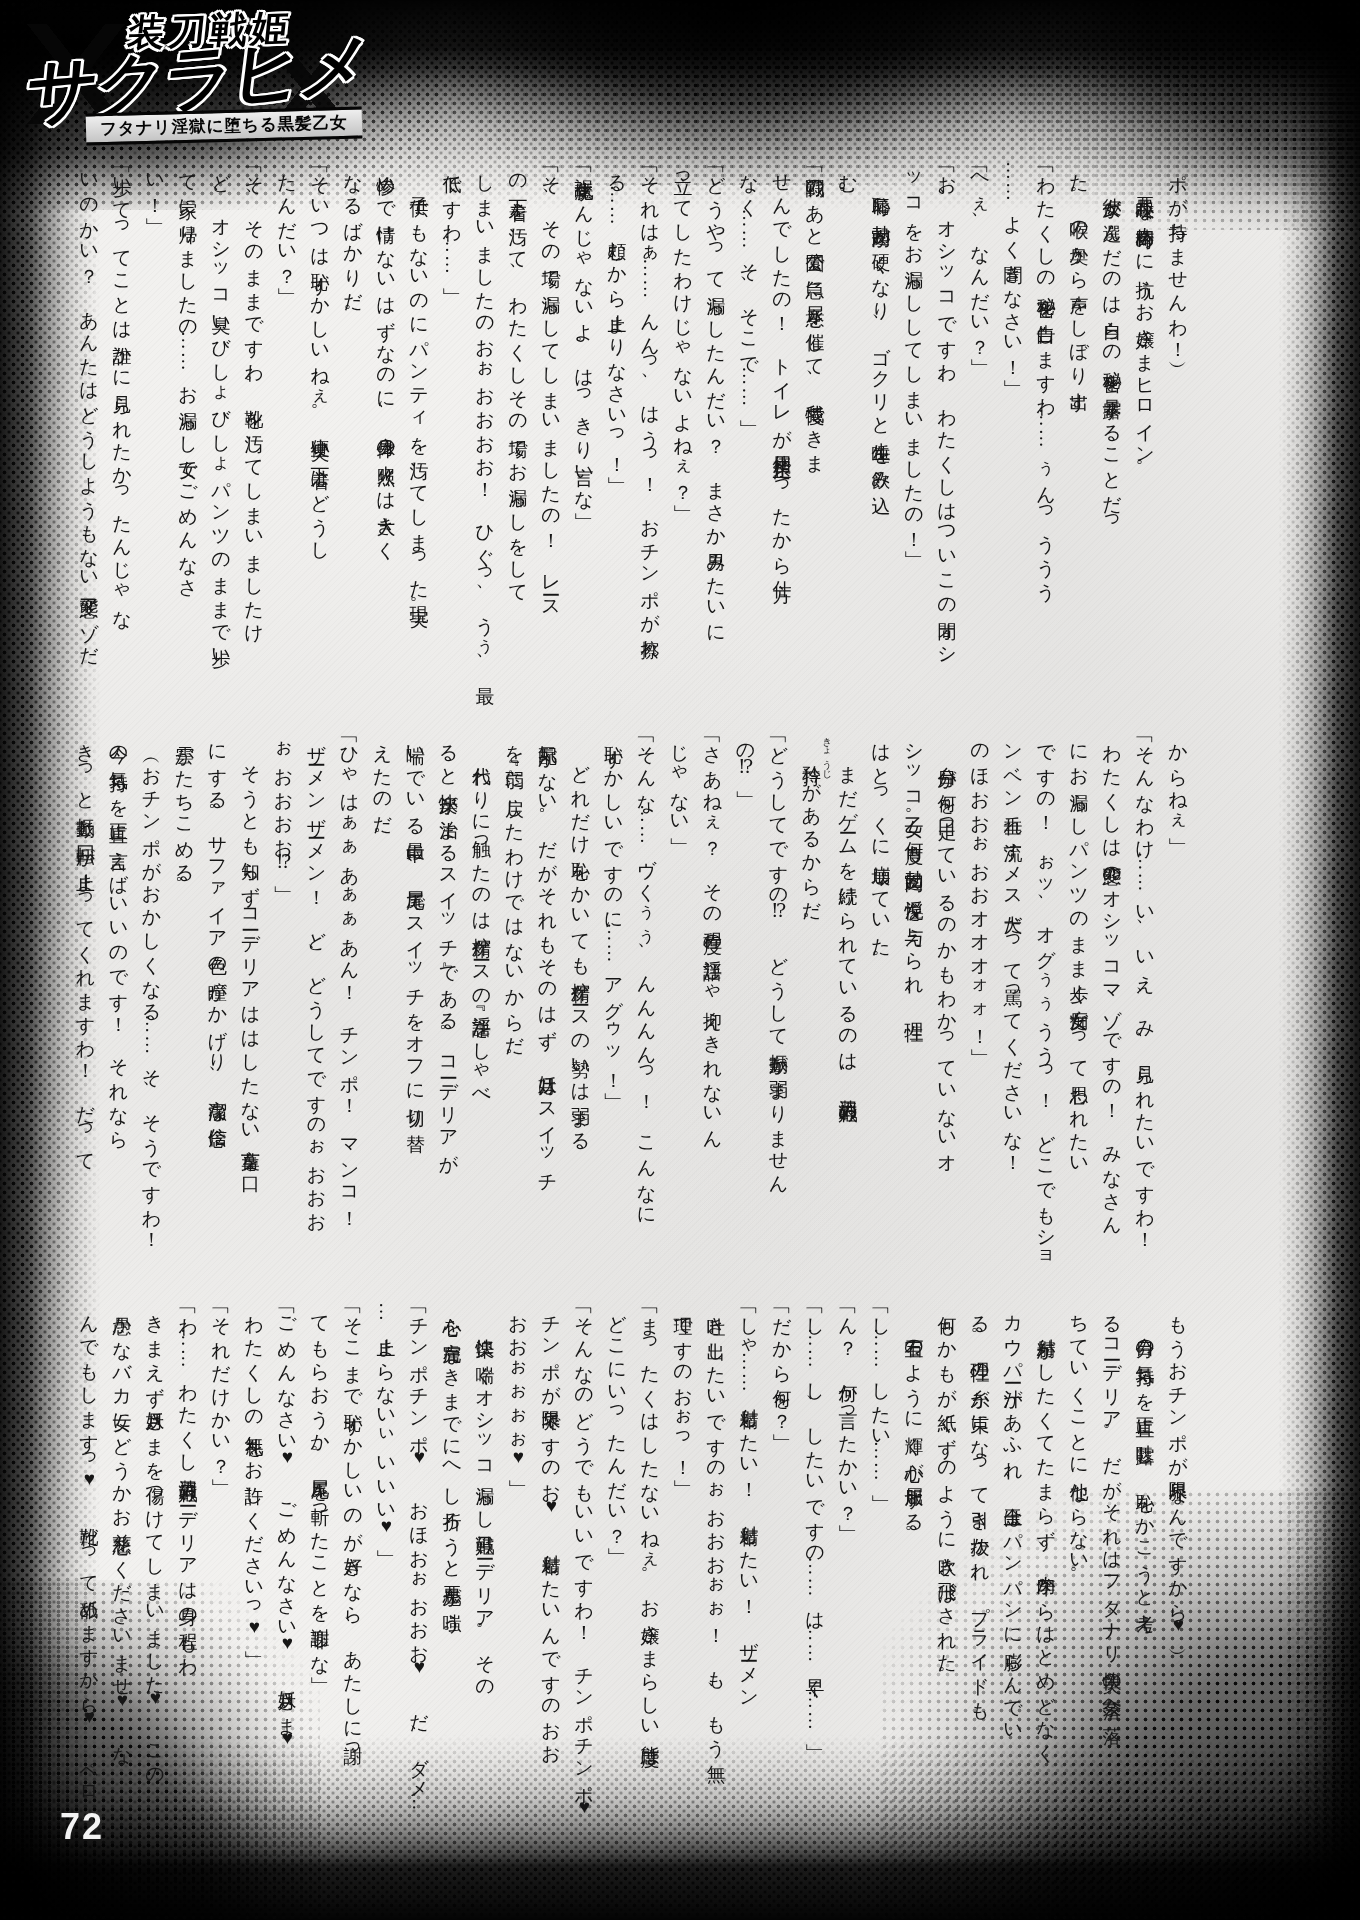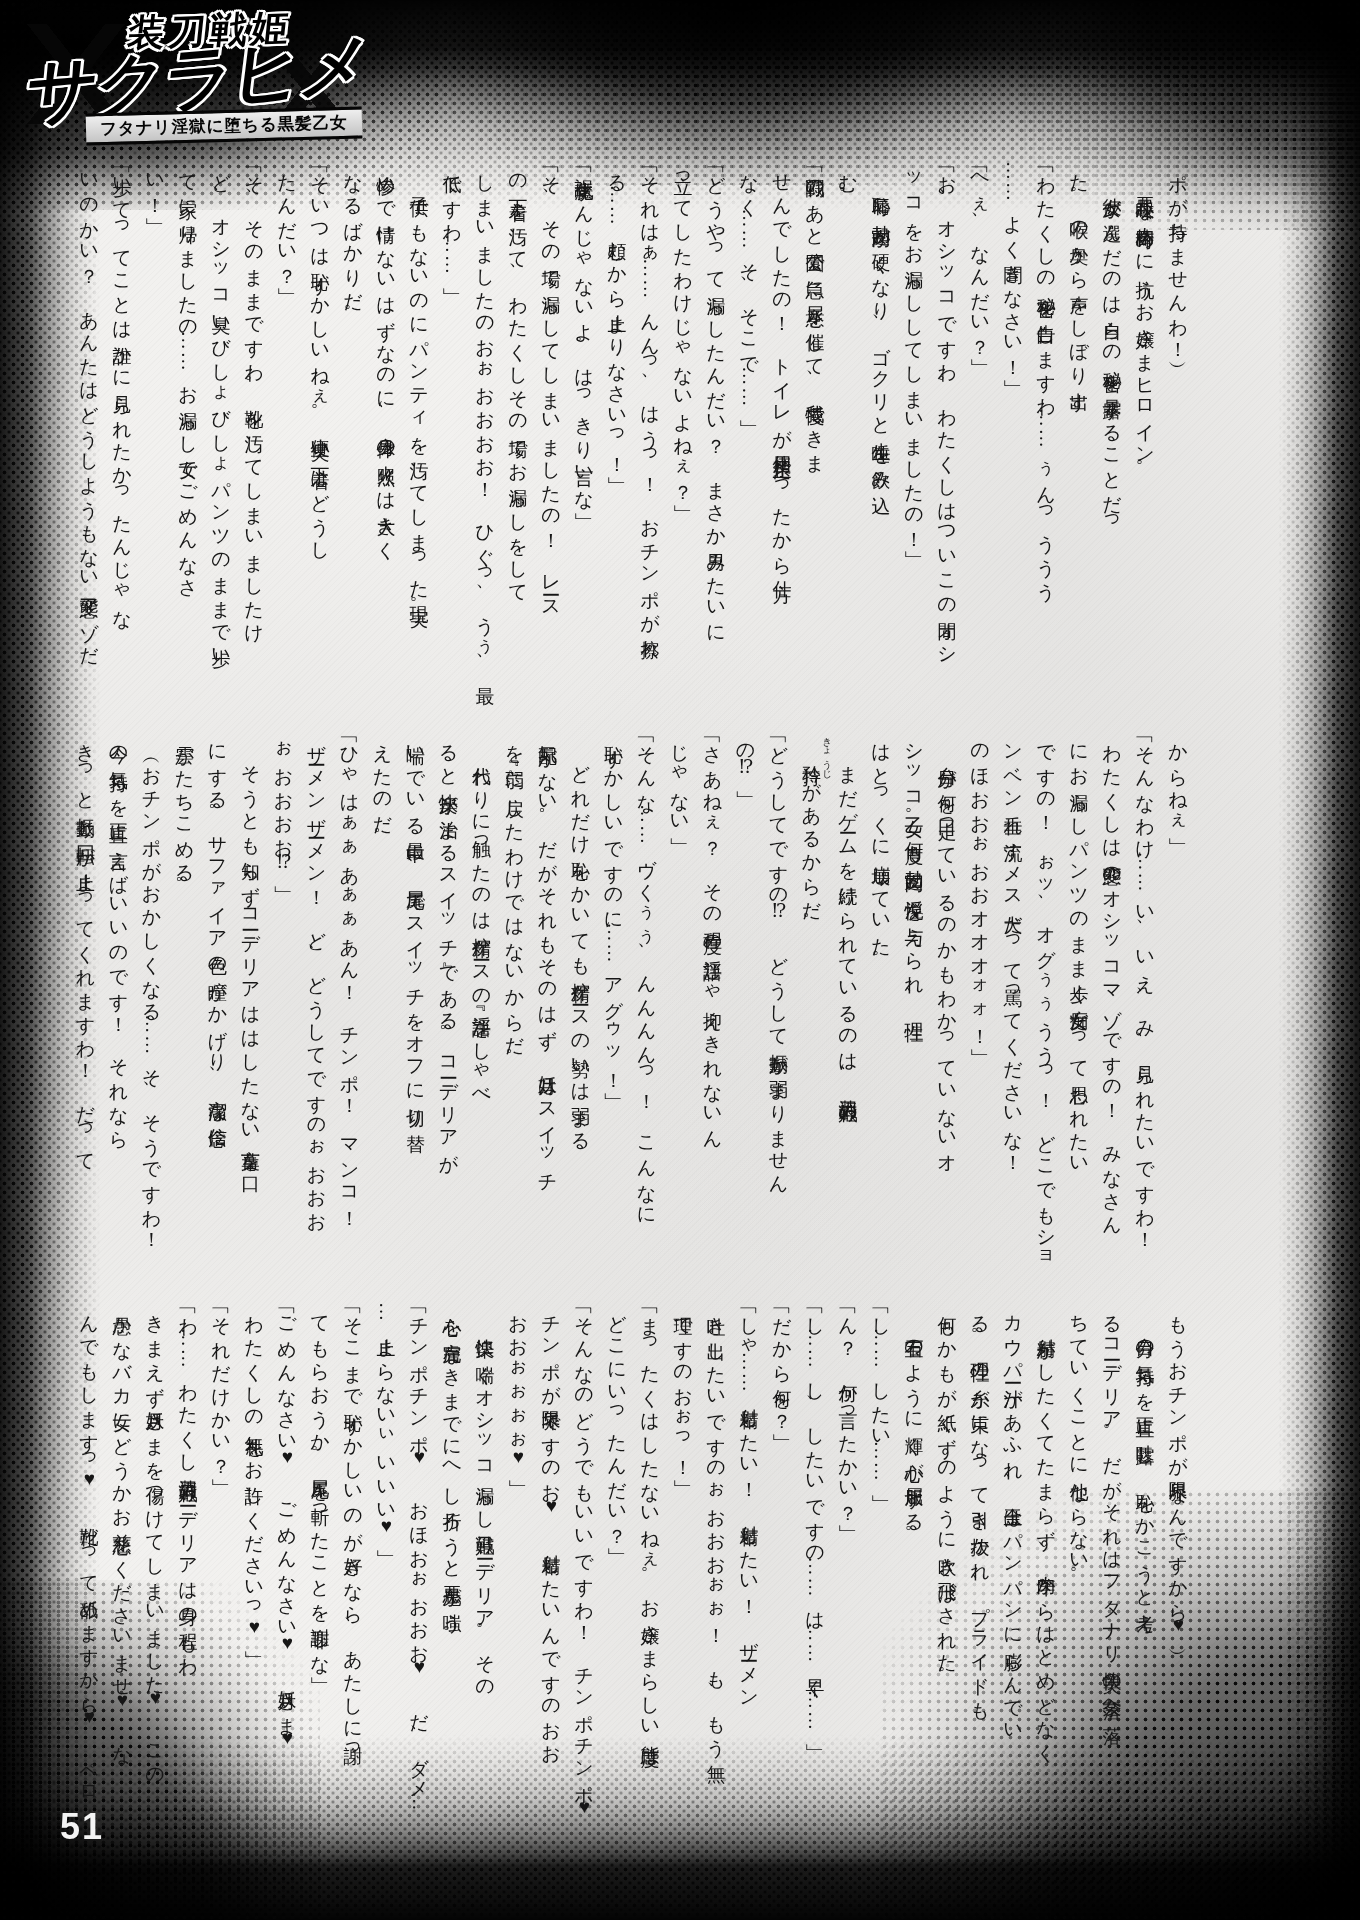--- a/index.html
+++ b/index.html
@@ -302,13 +302,13 @@
     <p class="col">てもらおうか。尻尾を斬ったことを謝罪しな」</p>
     <p class="col">「ごめんなさい♥　ごめんなさい♥　妖月さま♥</p>
     <p class="col">わたくしの無礼をお許しくださいっ♥」</p>
     <p class="col">「それだけかい？」</p>
     <p class="col">「わ……わたくし装刃戦姫コーデリアは身の程もわ</p>
     <p class="col">きまえず妖月さまを傷つけてしまいました♥　この</p>
     <p class="col">愚かなバカ女にどうかお慈悲をくださいませ♥　な</p>
     <p class="col">んでもしますっ♥　靴だって舐めますから♥　ペロ</p>
   </div>
 
-<div class="page-number">51</div>
+<div class="page-number">72</div>
 
 </body></html>

